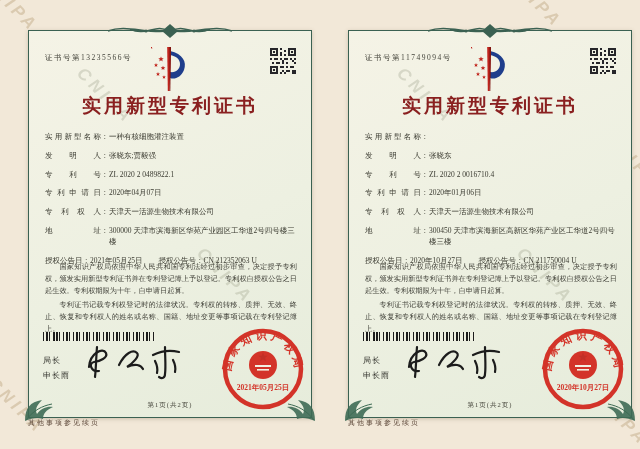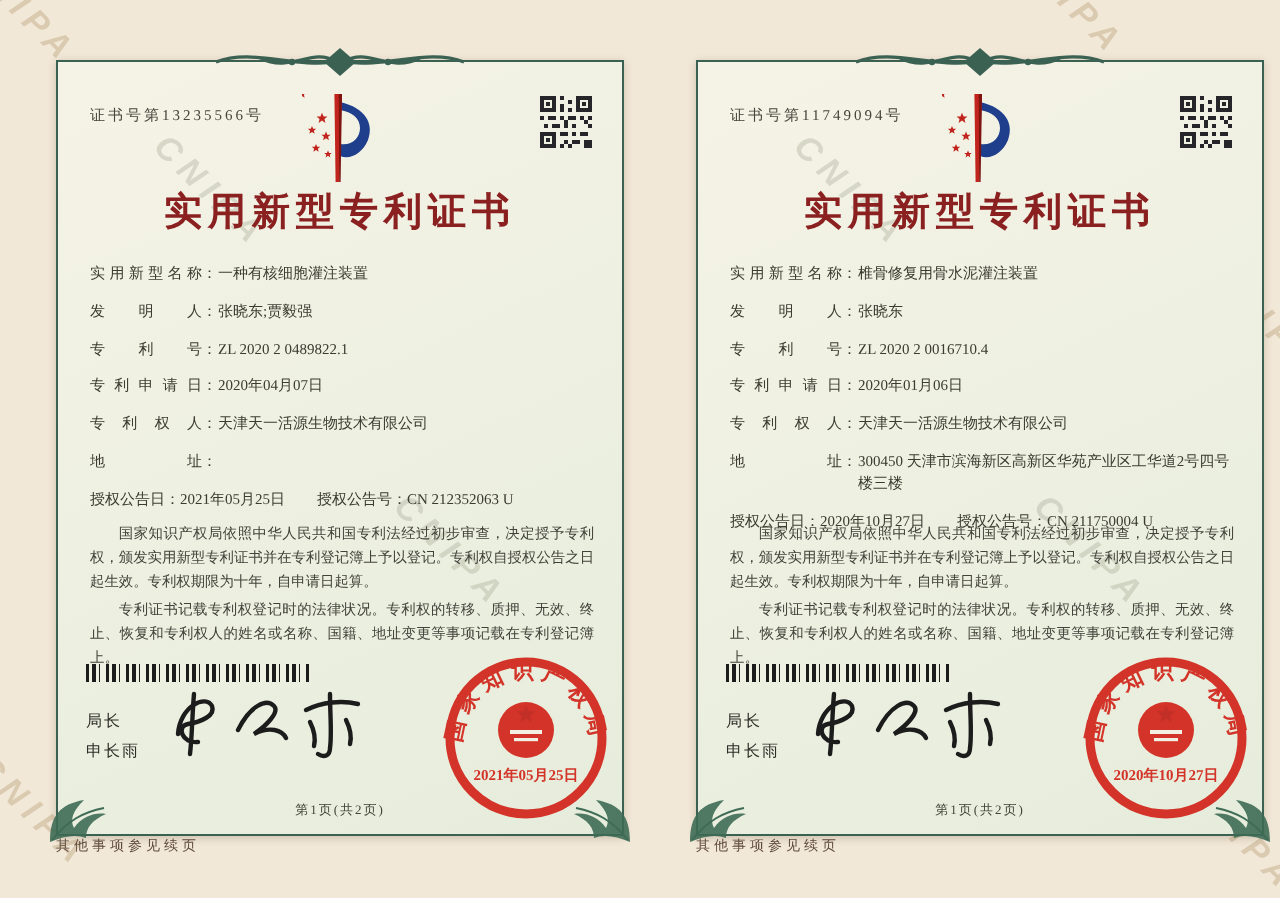--- a/index.html
+++ b/index.html
@@ -206,20 +206,21 @@
               <span class="f-value">2020年04月07日</span>
             </div>
             <div class="frow">
               <span class="f-label">专利权人</span>
                 <span class="f-colon">：</span>
               <span class="f-value">天津天一活源生物技术有限公司</span>
             </div>
             <div class="frow">
               <span class="f-label">地址</span>
                 <span class="f-colon">：</span>
+              <span class="f-value">300000 天津市滨海新区华苑产业园区工华道2号四号楼三楼</span>
             </div>
             <div class="frow grant-row">
               <span><span>授权公告日</span><span>：</span><span>2021年05月25日</span></span>
               <span><span>授权公告号</span><span>：</span><span>CN 212352063 U</span></span>
             </div>
           </div>
 
           <div class="paras">
             <p>国家知识产权局依照中华人民共和国专利法经过初步审查，决定授予专利权，颁发实用新型专利证书并在专利登记簿上予以登记。专利权自授权公告之日起生效。专利权期限为十年，自申请日起算。</p>
             <p>专利证书记载专利权登记时的法律状况。专利权的转移、质押、无效、终止、恢复和专利权人的姓名或名称、国籍、地址变更等事项记载在专利登记簿上。</p>
@@ -277,21 +278,20 @@
             </svg>
           <svg class="logo" width="38" height="44" viewBox="0 0 38 44">
               <use href="#def-logo"></use>
             </svg>
           <div class="title">实用新型专利证书</div>
 
           <div class="fields">
             <div class="frow">
               <span class="f-label">实用新型名称</span>
                 <span class="f-colon">：</span>
-              <span class="f-value">椎骨修复用骨水泥灌注装置</span>
             </div>
             <div class="frow">
               <span class="f-label">发明人</span>
                 <span class="f-colon">：</span>
               <span class="f-value">张晓东</span>
             </div>
             <div class="frow">
               <span class="f-label">专利号</span>
                 <span class="f-colon">：</span>
               <span class="f-value">ZL 2020 2 0016710.4</span>

